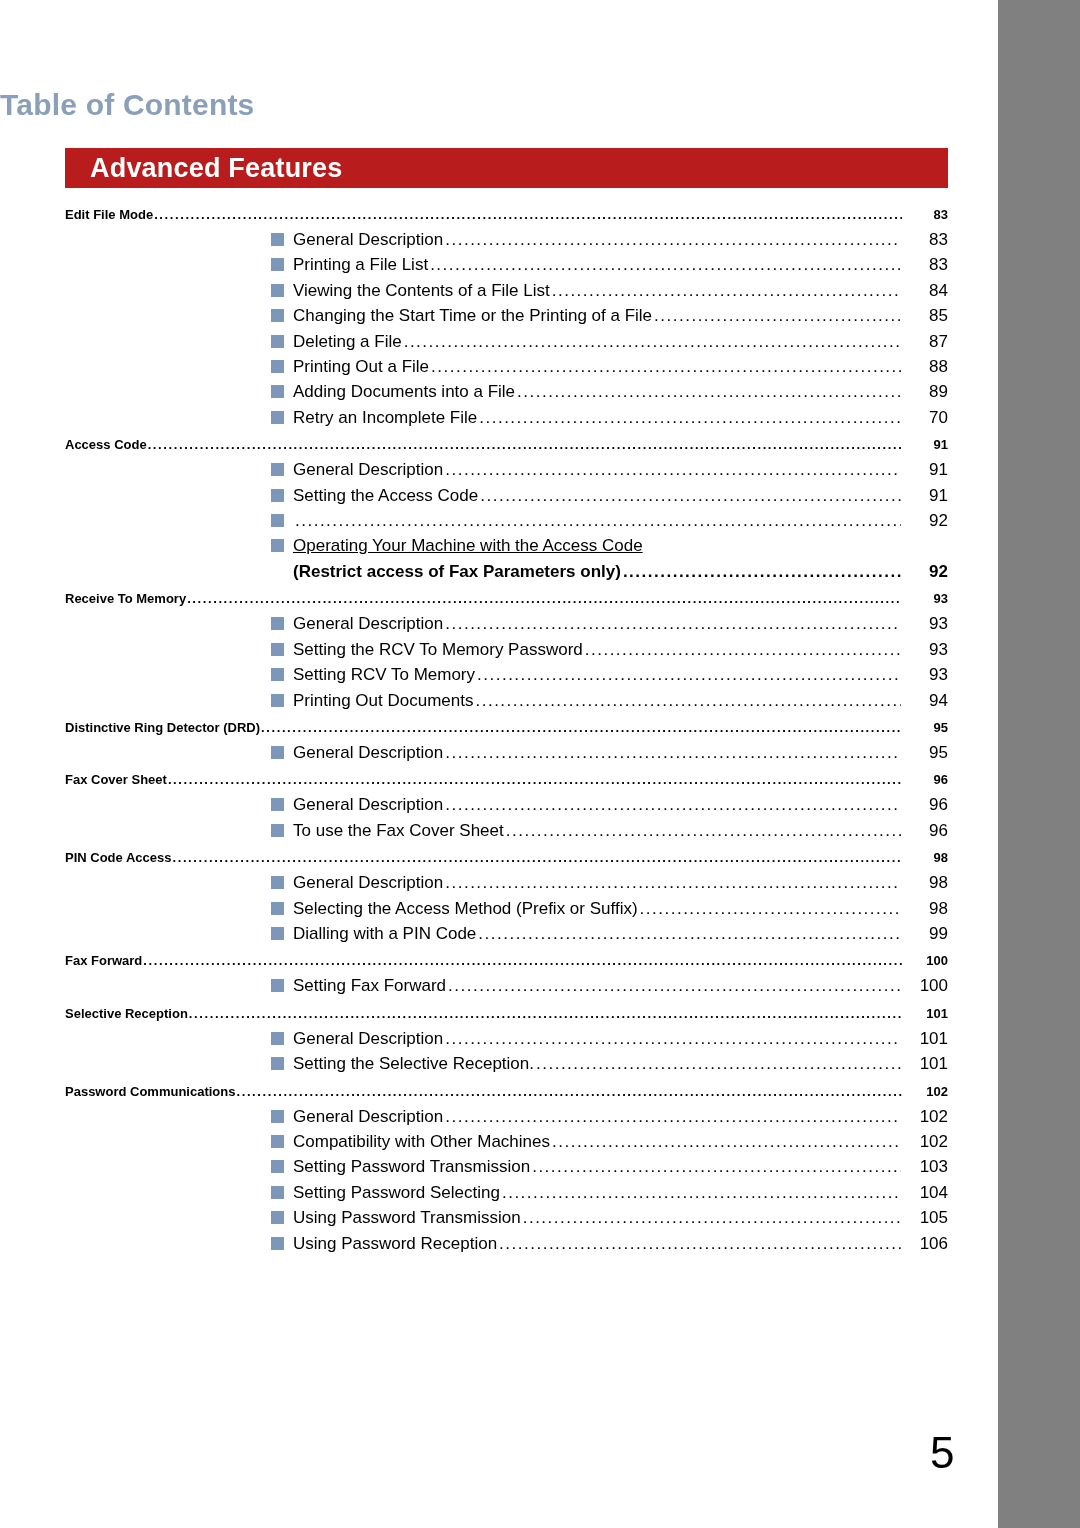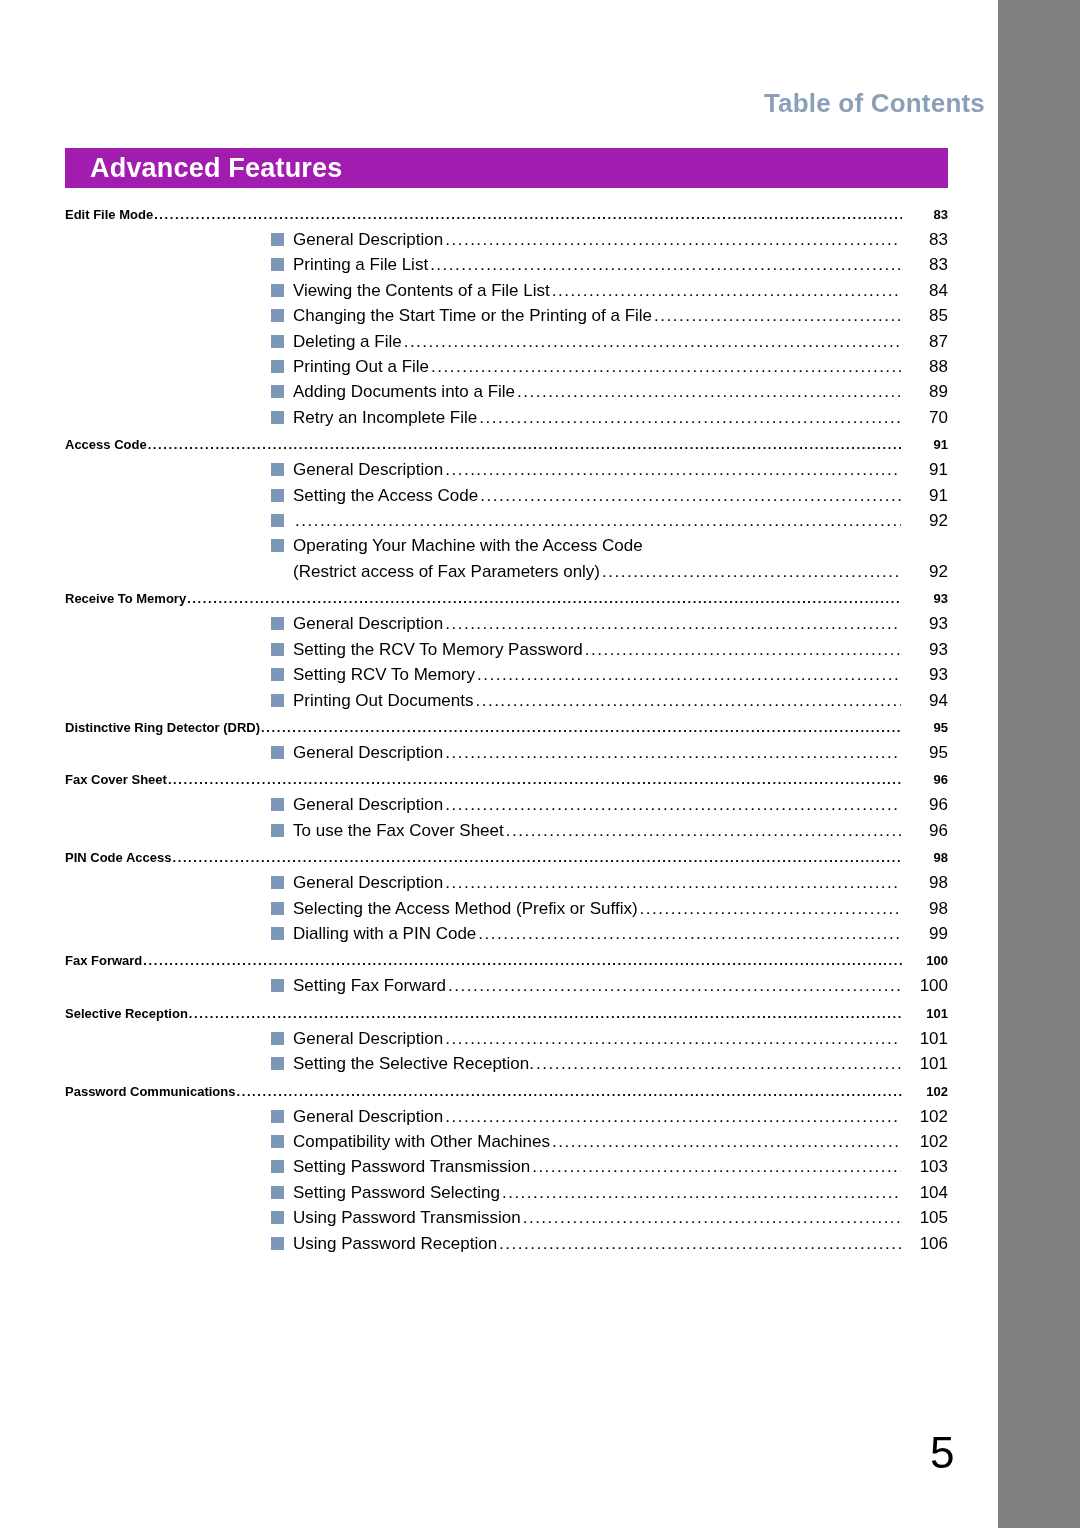--- a/index.html
+++ b/index.html
@@ -33,39 +33,38 @@
     height: 1528px;
     box-sizing: border-box;
   }
 
   
   #page-title {
     position: absolute;
     top: 88px;
     left: 0;
     width: 948px;
-    text-align: right;
-    font-size: 26px;
+    text-align: left;
+    font-size: 30px;
     font-weight: bold;
     color: #8a9fb8;
     letter-spacing: 0.2px;
-    margin-left: 37px;
   }
 
   
   #toc {
     position: absolute;
     top: 148px;
     left: 65px;
     width: 883px;
   }
 
   
   .section-band {
-    background: #a21caf;
+    background: #b91c1c;
     height: 40px;
     margin-bottom: 14px;
     display: flex;
     align-items: center;
   }
   .section-band-label {
     color: #ffffff;
     font-size: 27px;
     font-weight: bold;
     padding-left: 25px;
@@ -138,24 +137,25 @@
   .entry-l2 .pnum {
     flex: 0 0 auto;
     width: 44px;
     text-align: right;
   }
 
   
   .entry-l2.wrapped { display: flex; align-items: flex-start; }
   .entry-l2.wrapped .bullet { top: 6px; }
   .entry-l2.wrapped .body { flex-direction: column; align-items: stretch; }
-  .entry-l2 .line1 { white-space: nowrap; }
+  .entry-l2 .line1 { white-space: nowrap; text-decoration: underline; }
   .entry-l2 .line2 {
     display: flex;
     align-items: center;
+    font-weight: bold;
   }
 
   
   #folio {
     position: absolute;
     left: 930px;
     top: 1428px;
     font-size: 44px;
     color: #000000;
     font-weight: normal;

